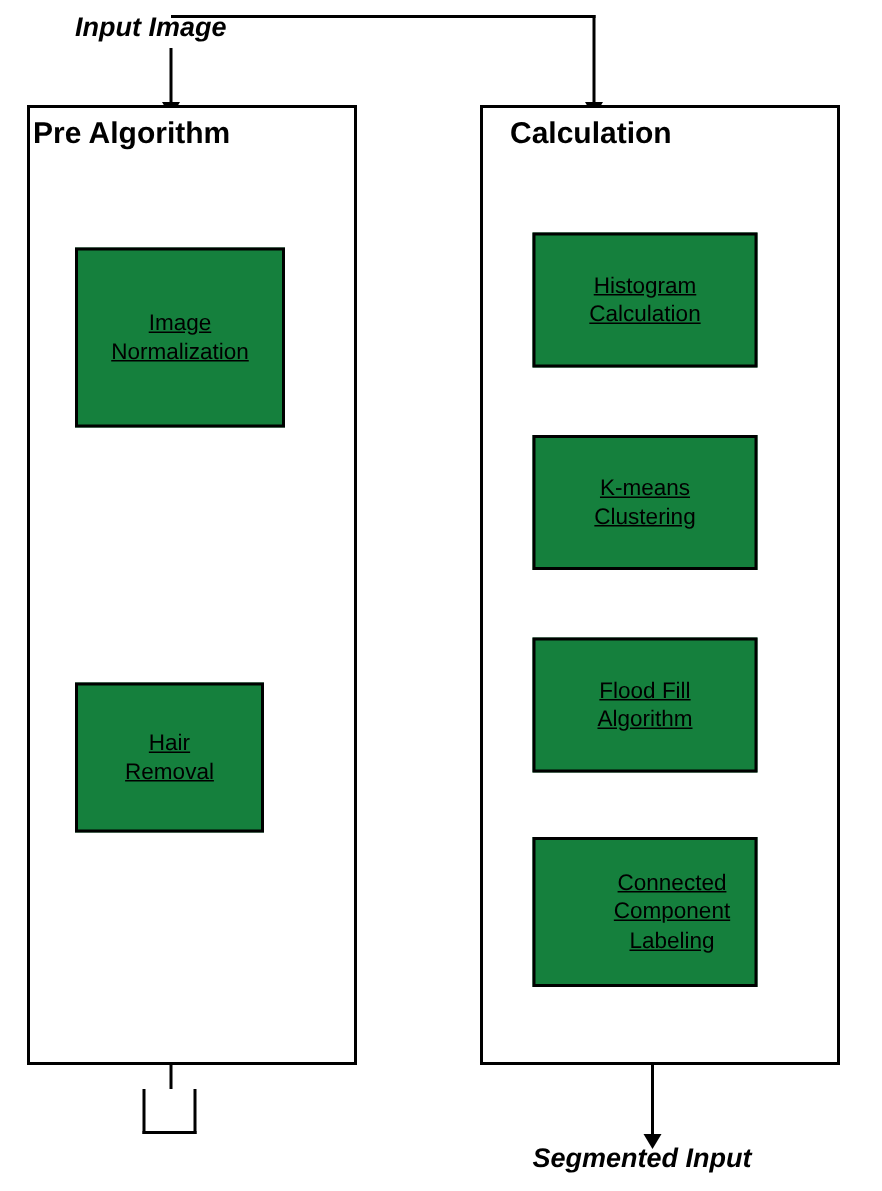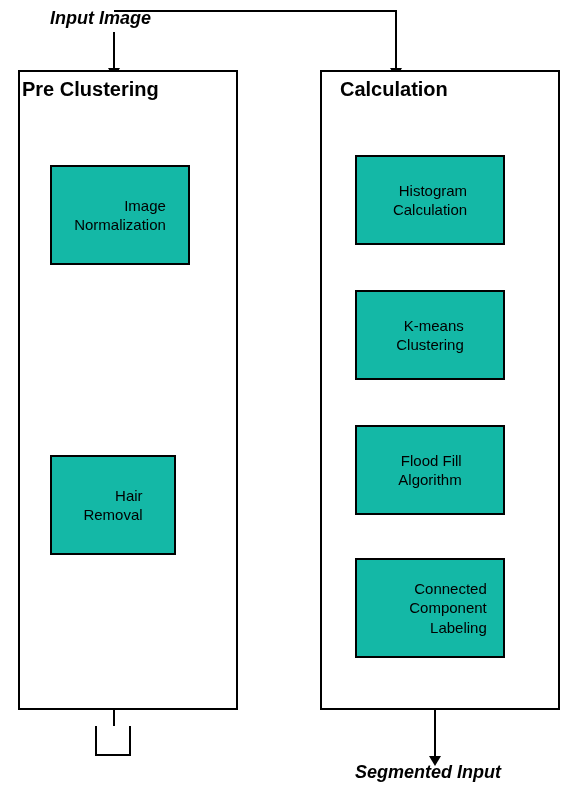--- a/index.html
+++ b/index.html
@@ -1,19 +1,18 @@
 <!DOCTYPE html>
 <html><head>
   <meta charset="utf-8">
   <style>
     * {
       box-sizing: border-box;
       margin: 0;
       padding: 0;
-      text-align: right;
     }
 
     body {
       width: 588px;
       height: 794px;
       background: #ffffff;
       font-family: Arial, sans-serif;
       overflow: hidden;
       position: relative;
     }
@@ -98,34 +97,35 @@
       top: 78px;
       left: 22px;
       font-weight: bold;
       font-size: 20px;
     }
 
     
     .inner-box {
       position: absolute;
       border: 2px solid #000;
-      background: #14b8a6;
+      background: #15803d;
       display: flex;
       align-items: center;
       justify-content: center;
       text-align: center;
       font-size: 15px;
       line-height: 1.3;
+      text-decoration: underline;
     }
 
     .box-image-norm {
       top: 165px;
       left: 50px;
       width: 140px;
-      height: 100px;
+      height: 120px;
     }
 
     .box-illumination {
       top: 310px;
       left: 50px;
       width: 140px;
       height: 100px;
     }
 
     .box-hair-removal {
@@ -243,21 +243,21 @@
   <div class="input-label">Input Image</div>
 
   <div class="arrow-top-horizontal"></div>
 
   <div class="arrow-input-pre"></div>
 
   <div class="arrow-input-seg"></div>
 
   <div class="pre-processing-box"></div>
 
-  <div class="pre-processing-title">Pre Clustering</div>
+  <div class="pre-processing-title">Pre Algorithm</div>
 
   <div class="inner-box box-image-norm">
     <span>Image<br>Normalization</span>
   </div>
 
 
   <div class="inner-box box-hair-removal">
     <span>Hair<br>Removal</span>
   </div>
 

